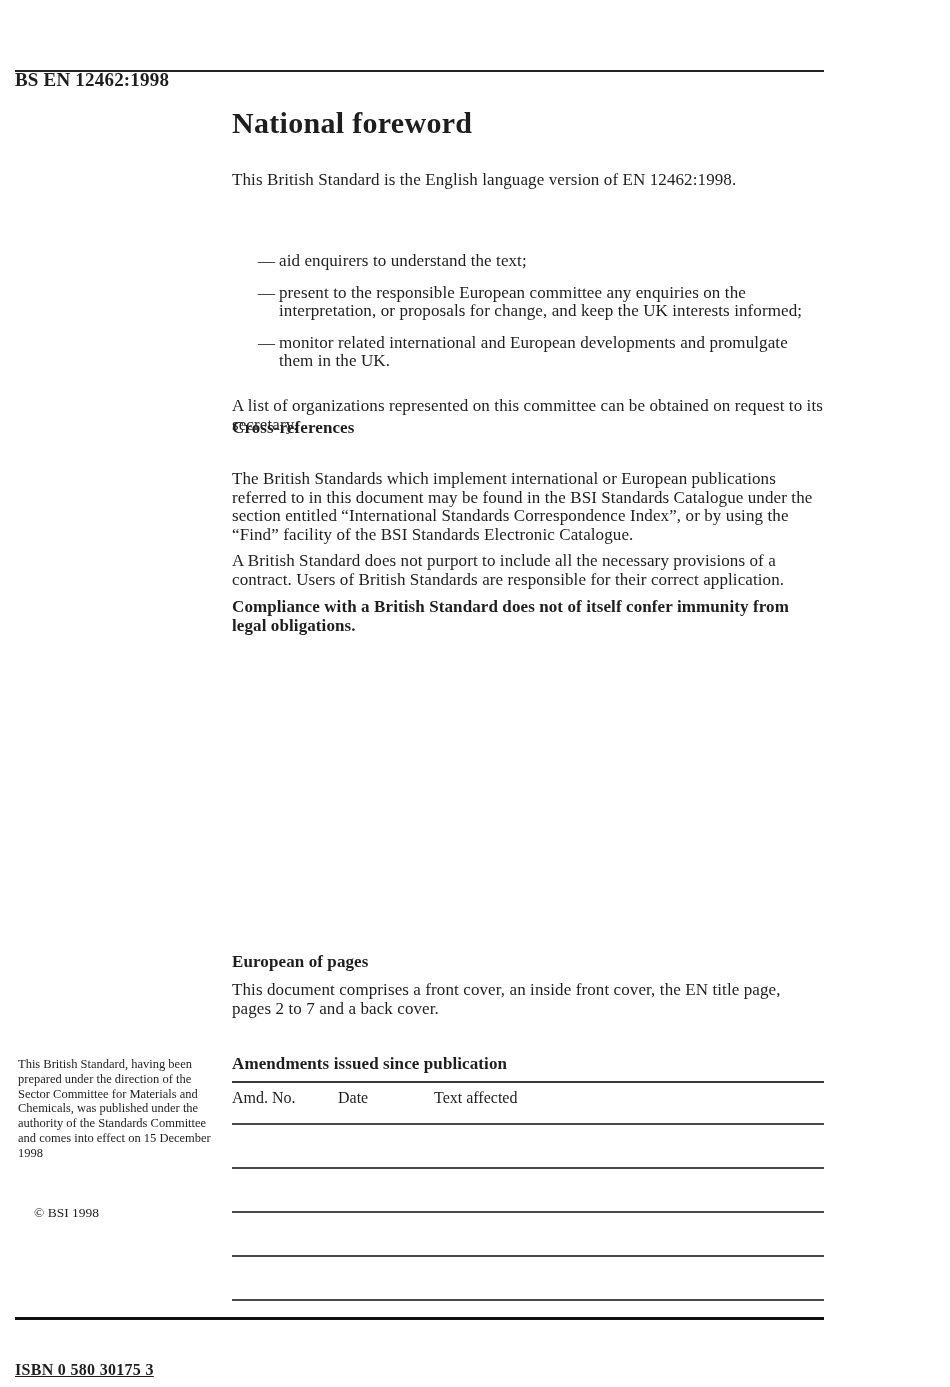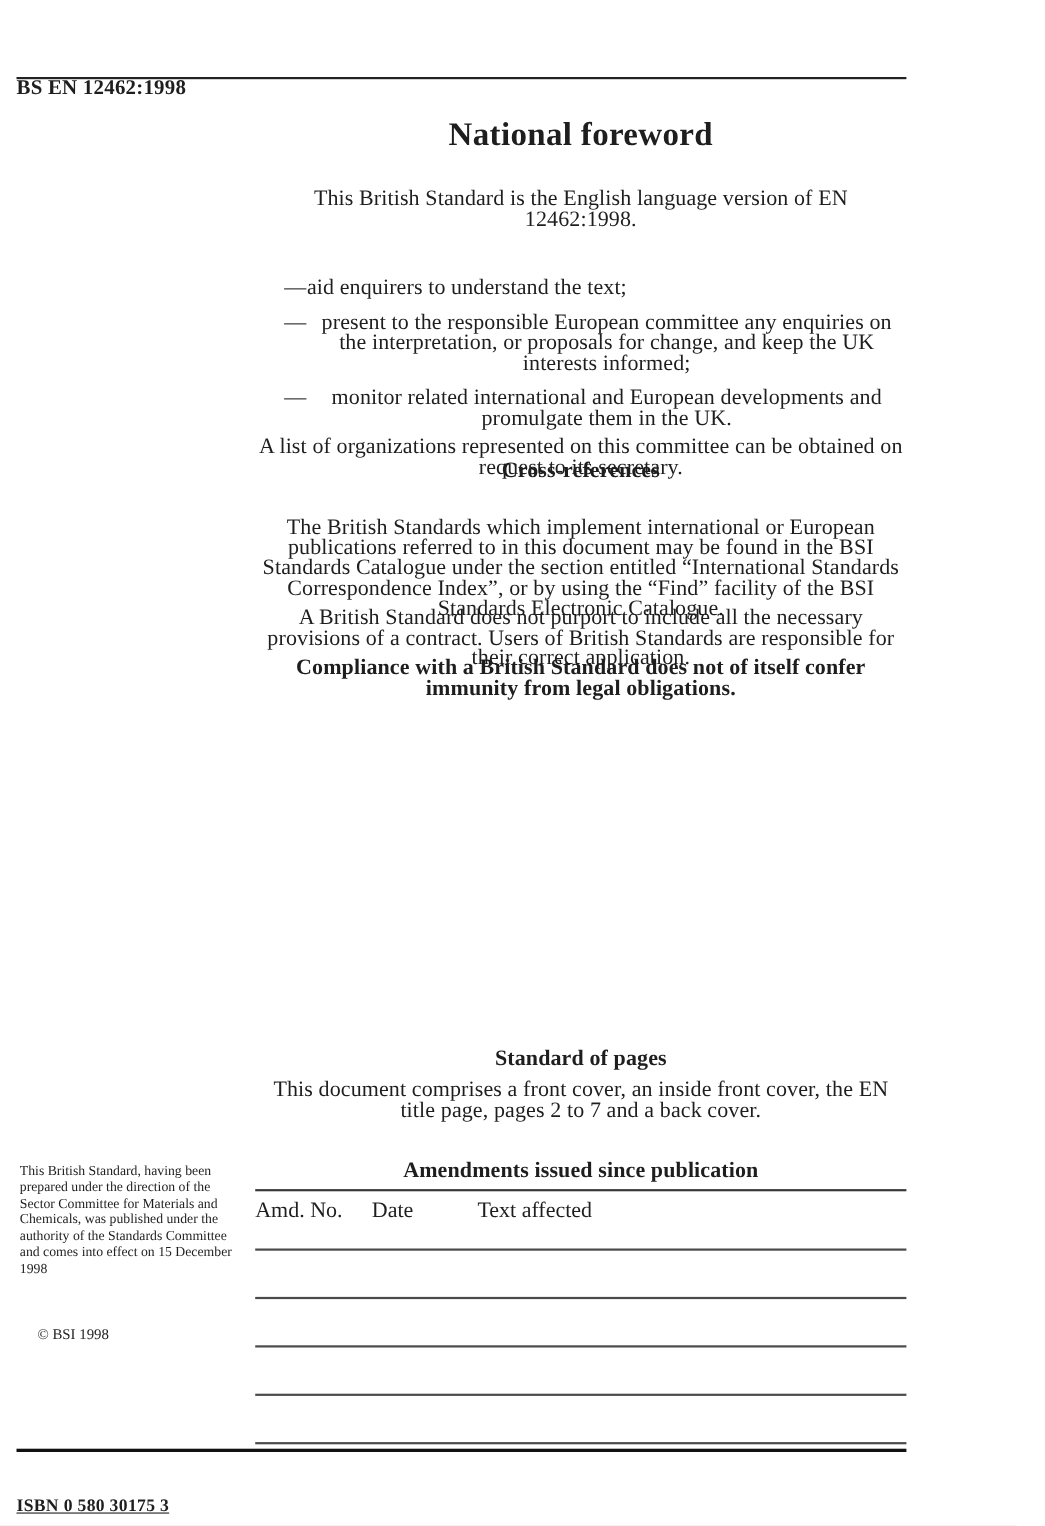--- a/index.html
+++ b/index.html
@@ -22,30 +22,30 @@
     font-size: 19px; font-weight: bold;
     letter-spacing: 0.2px;
     margin-top: 31px;
   }
   .rule-top {
     left: 15px; top: 70px; width: 809px; height: 2px;
     background: #222;
   }
 
   
-  .main-col-left { left: 232px; width: 592px; text-align: center; }
+  .main-col-left { left: 232px; width: 592px; }
 
   .page-title {
     top: 106px;
     font-size: 30px; font-weight: bold;
     letter-spacing: 0.3px;
   }
 
   .body-text {
-    font-size: 20px;
+    font-size: 17px;
     line-height: 18.6px;
     letter-spacing: 0.1px;
   }
   .bold { font-weight: bold; }
 
   .p1 { top: 171px; }
   .p2 { top: 198px; }
 
   .dash-list { top: 252px; list-style: none; }
   .dash-list li {
@@ -68,24 +68,24 @@
   .p7 { top: 981px; }
 
   .h-amend { top: 1055px; }
 
   
   .amend-table {
     left: 232px; top: 1081px; width: 592px;
     border-top: 2px solid #3a3a3a;
   }
   .amend-header {
-    height: 54px;
+    height: 42px;
     position: relative;
     border-bottom: 2px solid #4a4a4a;
-    font-size: 20px;
+    font-size: 16px;
   }
   .amend-header .col { position: absolute; top: 6px; }
   .col-amd  { left: 0; }
   .col-date { left: 106px; }
   .col-text { left: 202px; }
   .amend-row {
     height: 44px;
     border-bottom: 2px solid #4a4a4a;
   }
 
@@ -130,21 +130,21 @@
     </li>
   </ul>
 
   <p class="abs main-col-left body-text p3">A list of organizations represented on this committee can be obtained on request to its secretary.</p>
 
   <h3 class="abs main-col-left body-text bold h-cross">Cross-references</h3>
   <p class="abs main-col-left body-text p4">The British Standards which implement international or European publications referred to in this document may be found in the BSI Standards Catalogue under the section entitled “International Standards Correspondence Index”, or by using the “Find” facility of the BSI Standards Electronic Catalogue.</p>
   <p class="abs main-col-left body-text p5">A British Standard does not purport to include all the necessary provisions of a contract. Users of British Standards are responsible for their correct application.</p>
   <p class="abs main-col-left body-text bold p6">Compliance with a British Standard does not of itself confer immunity from legal obligations.</p>
 
-  <h3 class="abs main-col-left body-text bold h-summary">Standard of pages</h3>
+  <h3 class="abs main-col-left body-text bold h-summary">European of pages</h3>
   <p class="abs main-col-left body-text p7">This document comprises a front cover, an inside front cover, the EN title page, pages 2 to 7 and a back cover.</p>
 
   <h3 class="abs main-col-left body-text bold h-amend">Amendments issued since publication</h3>
 
   <div class="abs amend-table">
     <div class="amend-header">
       <span class="col col-amd">Amd. No.</span>
       <span class="col col-date">Date</span>
       <span class="col col-text">Text affected</span>
     </div>

